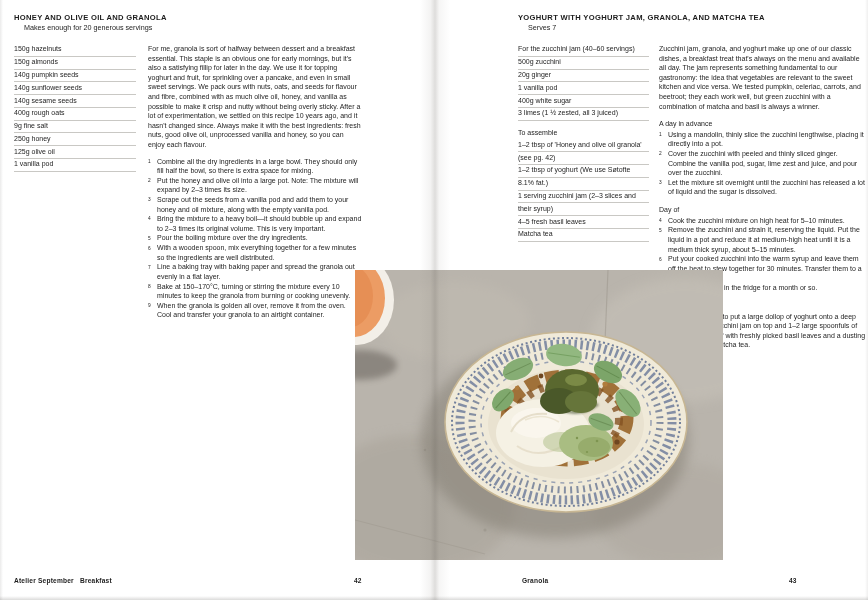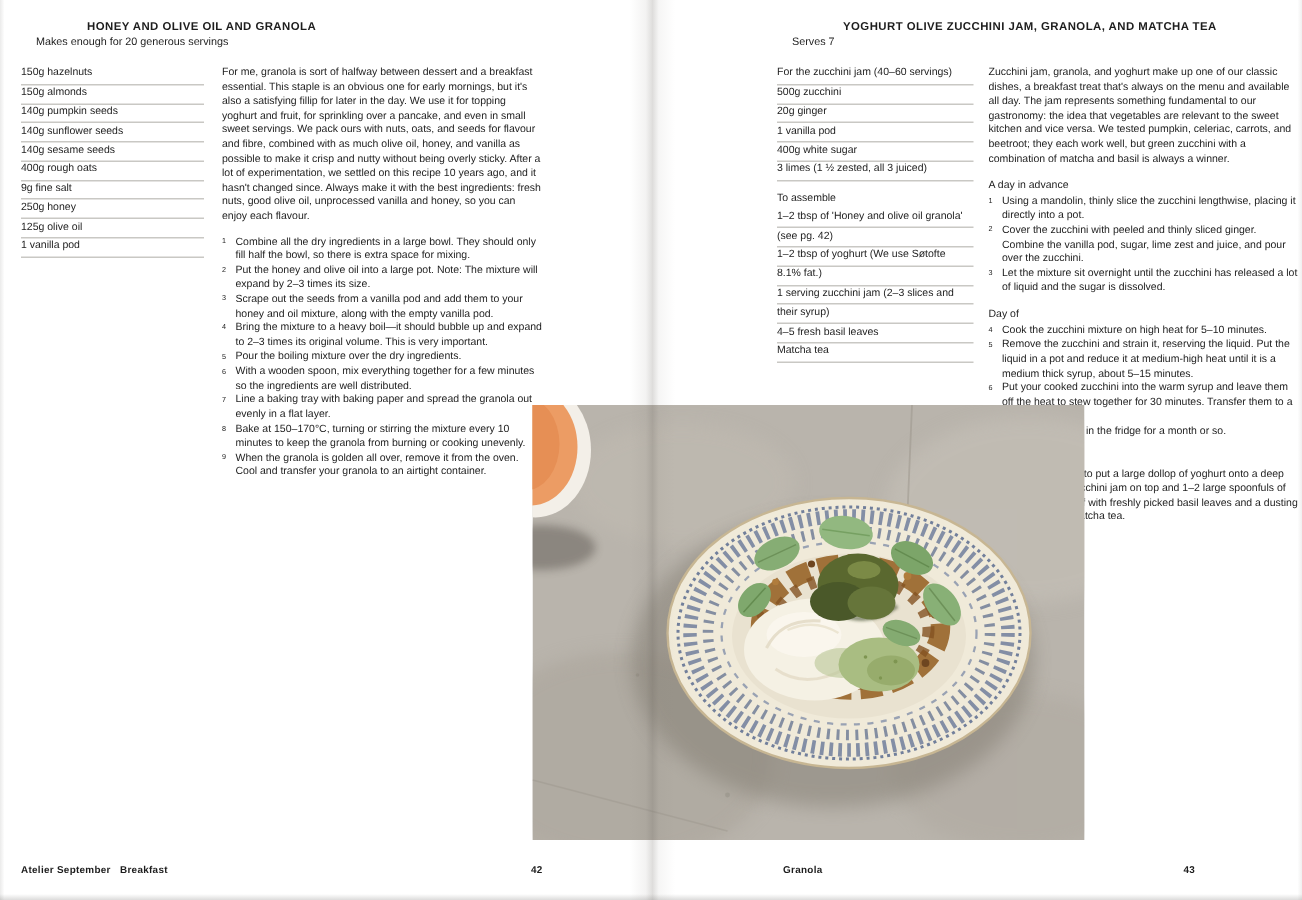--- a/index.html
+++ b/index.html
@@ -4,21 +4,21 @@
 <style>
   html,body{margin:0;padding:0;}
   body{
     width:868px;height:600px;position:relative;overflow:hidden;
     background:#ffffff;color:#1d1d1d;
     font-family:"Liberation Sans", sans-serif;
     -webkit-font-smoothing:antialiased;
   }
   .abs{position:absolute;}
   
-  .page-title{font-size:7.6px;font-weight:bold;letter-spacing:.3px;line-height:10px;margin-left:44px;}
+  .page-title{font-size:7.6px;font-weight:bold;letter-spacing:.3px;line-height:10px;}
   .page-sub{font-size:7.2px;line-height:10px;margin-left:10px;}
   
   .ing-col{font-size:7px;line-height:8px;}
   .ing{height:10.4px;border-bottom:.8px solid #c9c8c4;padding-top:1.4px;white-space:nowrap;overflow:hidden;}
   .ing-label{height:10.4px;padding-top:1.4px;white-space:nowrap;}
   .ing-gap{height:7px;}
   
   .bodycol{font-size:7px;line-height:9.6px;}
   .intro{margin:0 0 7px 0;}
   .sect-label{margin:8px 0 1px 0;}
@@ -99,21 +99,21 @@
       <span class="sn">9</span>
       <span class="st">When the granola is golden all over, remove it from the oven. Cool and transfer your granola to an airtight container.</span>
     </div>
 </div>
 
 <div class="abs foot" style="left:14px;top:577px;">Atelier September</div>
 <div class="abs foot" style="left:80px;top:577px;">Breakfast</div>
 <div class="abs foot" style="left:354px;top:577px;">42</div>
 
 <div class="abs" style="left:518px;top:13px;width:340px;">
-  <div class="page-title">YOGHURT OLIVE ZUCCHINI JAM, GRANOLA, AND MATCHA TEA</div>
+  <div class="page-title">YOGHURT WITH YOGHURT JAM, GRANOLA, AND MATCHA TEA</div>
   <div class="page-sub">Serves 7</div>
 </div>
 
 <div class="abs ing-col" style="left:518px;top:44px;width:131px;">
   <div class="ing">For the zucchini jam (40–60 servings)</div>
   <div class="ing">500g zucchini</div>
   <div class="ing">20g ginger</div>
   <div class="ing">1 vanilla pod</div>
   <div class="ing">400g white sugar</div>
   <div class="ing">3 limes (1 ½ zested, all 3 juiced)</div>

